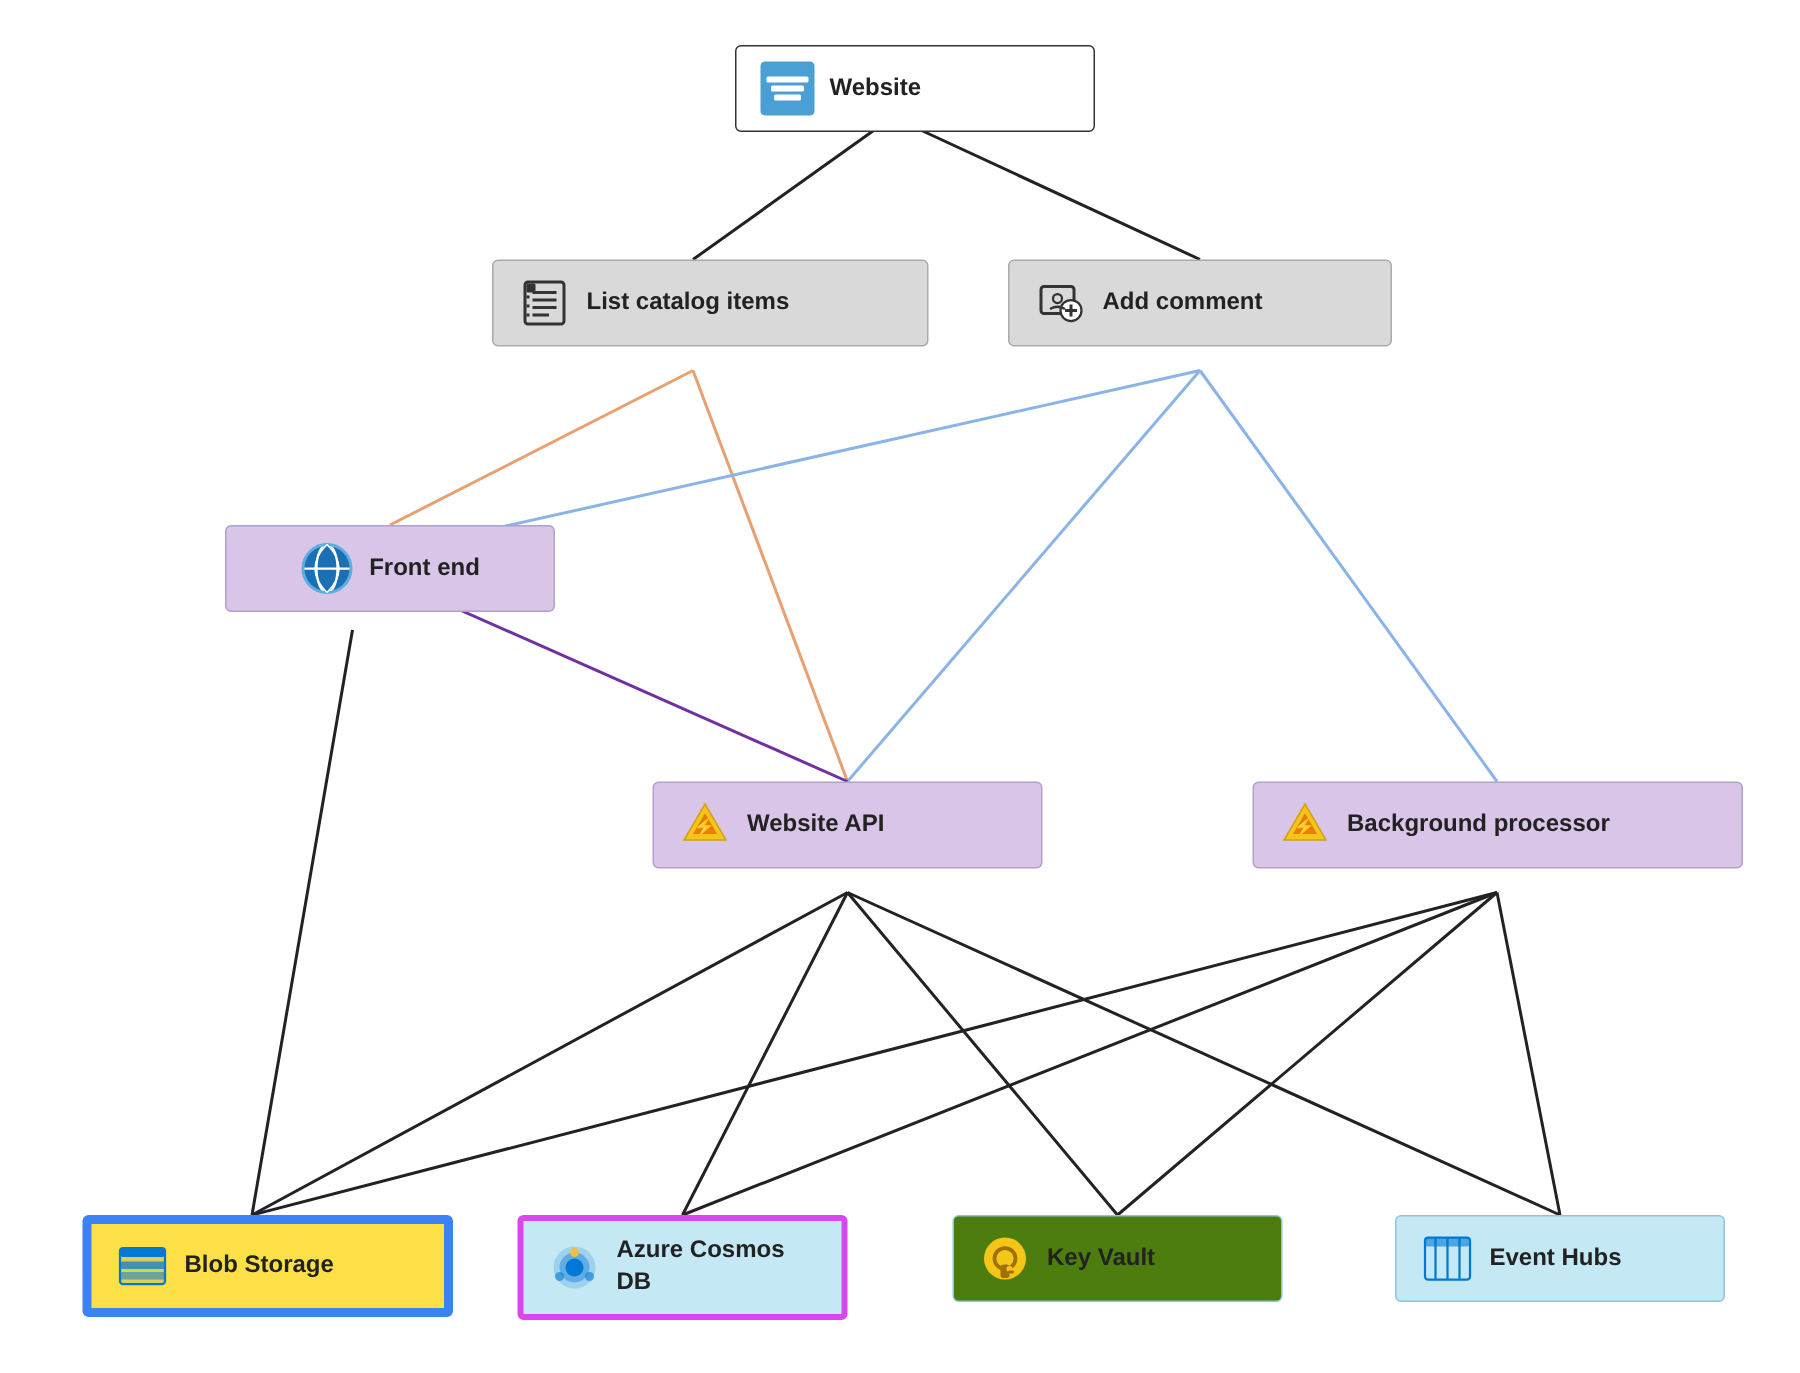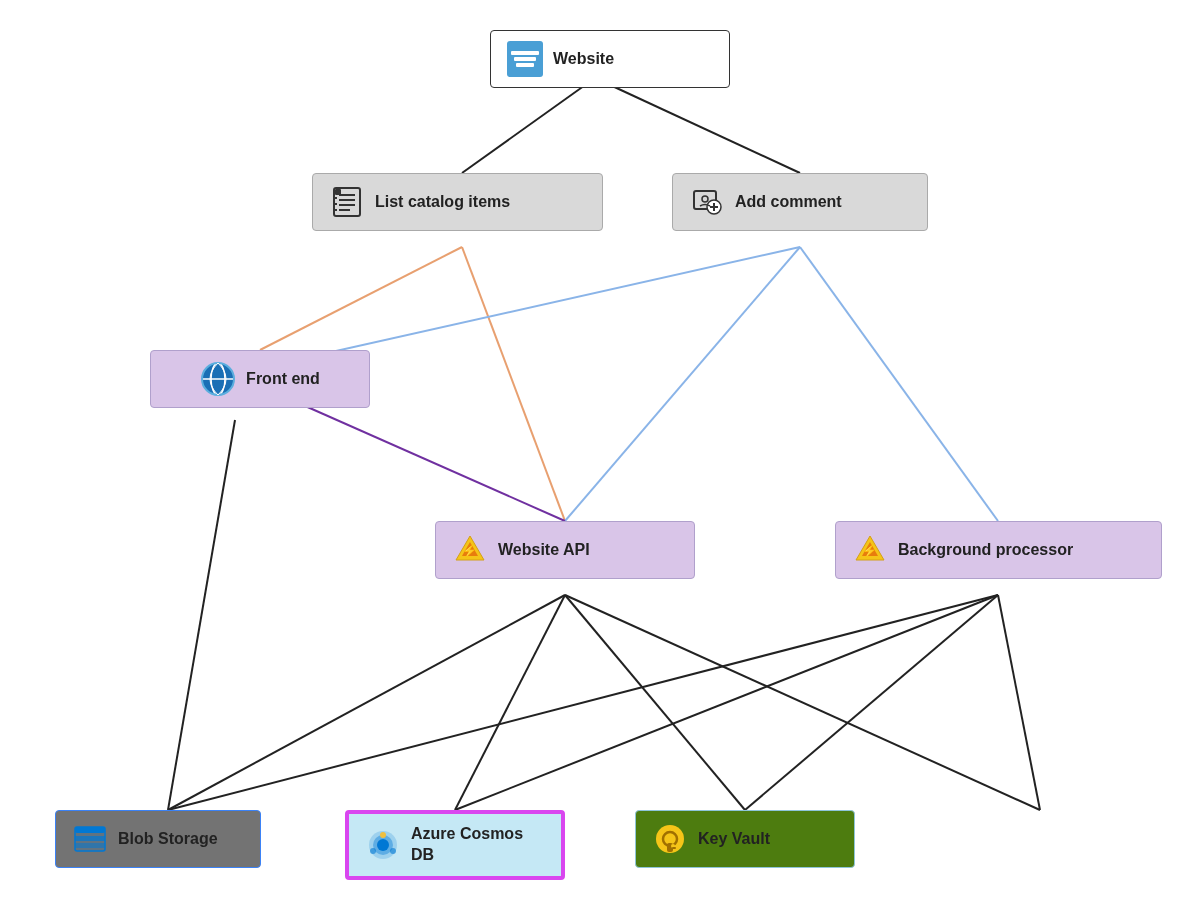--- a/index.html
+++ b/index.html
@@ -49,21 +49,21 @@
       border: 1.5px solid #333;
       top: 30px;
       left: 490px;
       width: 240px;
     }
     
     .node-list-catalog {
       background: #d9d9d9;
       border: 1px solid #aaa;
       top: 173px;
-      left: 312px;
+      left: 328px;
       width: 291px;
     }
     
     .node-add-comment {
       background: #d9d9d9;
       border: 1px solid #aaa;
       top: 173px;
       left: 672px;
       width: 256px;
       text-align: right;
@@ -88,25 +88,25 @@
     
     .node-bg-processor {
       background: #d9c5e8;
       border: 1px solid #b0a0cc;
       top: 521px;
       left: 835px;
       width: 327px;
     }
     
     .node-blob {
-      background: #737373;
-      border: 1px solid #3b82f6;
+      background: #fde047;
+      border: 6px solid #3b82f6;
       top: 810px;
       left: 55px;
-      width: 206px;
+      width: 247px;
     }
     .node-cosmos {
       background: #c5e8f5;
       border: 4px solid #d946ef;
       top: 810px;
       left: 345px;
       width: 220px;
     }
     .node-keyvault {
       background: #4d7c0f;
@@ -297,13 +297,25 @@
         <circle cx="18" cy="18" r="14" fill="#f5c518"></circle>
         <circle cx="18" cy="18" r="7" fill="none" stroke="#a07000" stroke-width="2.5"></circle>
         <rect x="15" y="22" width="6" height="9" rx="2" fill="#a07000"></rect>
         <circle cx="21" cy="25" r="2" fill="#f5c518"></circle>
         <rect x="20" y="26" width="4" height="2" rx="1" fill="#a07000"></rect>
       </svg>
     </div>
     <span class="node-label">Key Vault</span>
   </div>
 
+  <div class="node node-eventhubs">
+    <div class="node-icon">
+      <svg width="36" height="36" viewBox="0 0 36 36">
+        <rect x="3" y="4" width="30" height="28" rx="2" fill="none" stroke="#0078d4" stroke-width="1.5"></rect>
+        <line x1="10" y1="4" x2="10" y2="32" stroke="#0078d4" stroke-width="1.5"></line>
+        <line x1="18" y1="4" x2="18" y2="32" stroke="#0078d4" stroke-width="1.5"></line>
+        <line x1="26" y1="4" x2="26" y2="32" stroke="#0078d4" stroke-width="1.5"></line>
+        <rect x="3" y="4" width="30" height="6" rx="2" fill="#0078d4" opacity="0.6"></rect>
+      </svg>
+    </div>
+    <span class="node-label">Event Hubs</span>
+  </div>
 </div>
 
 </body></html>

